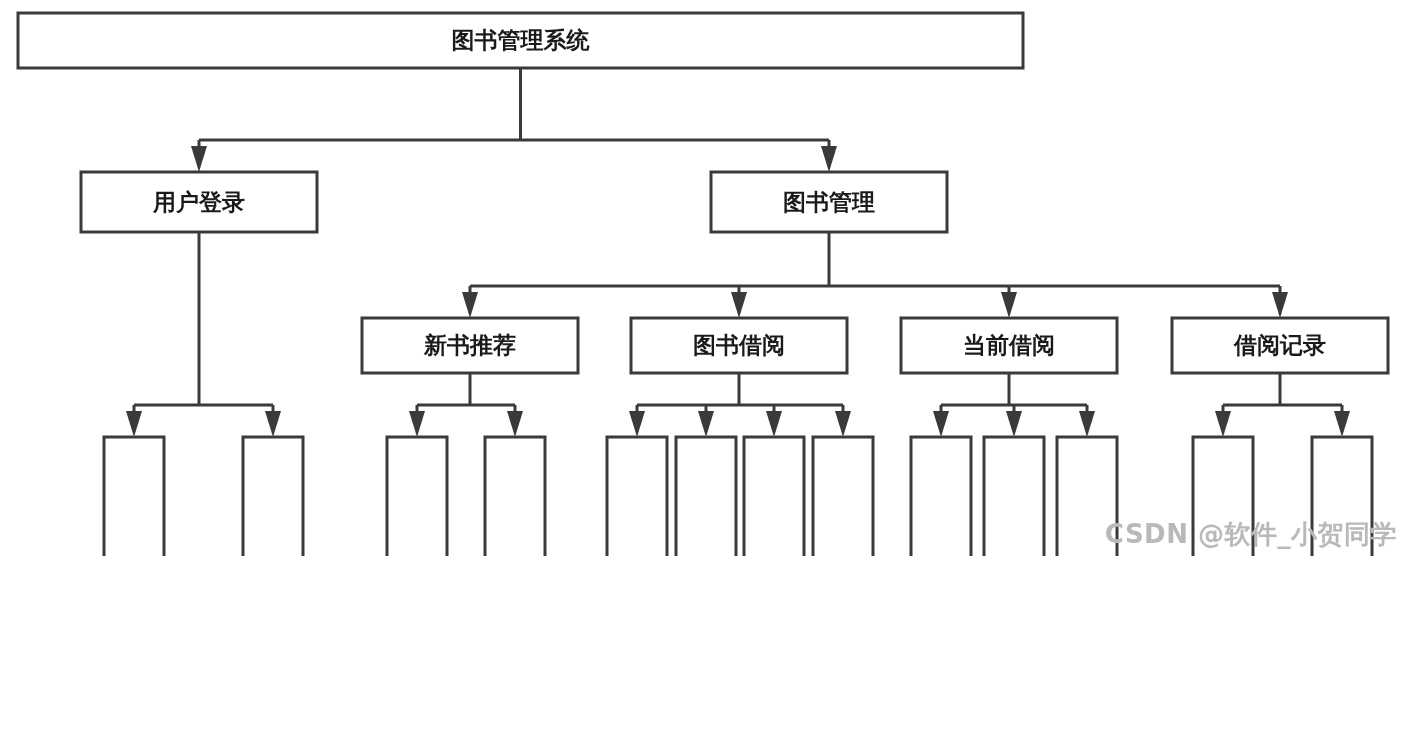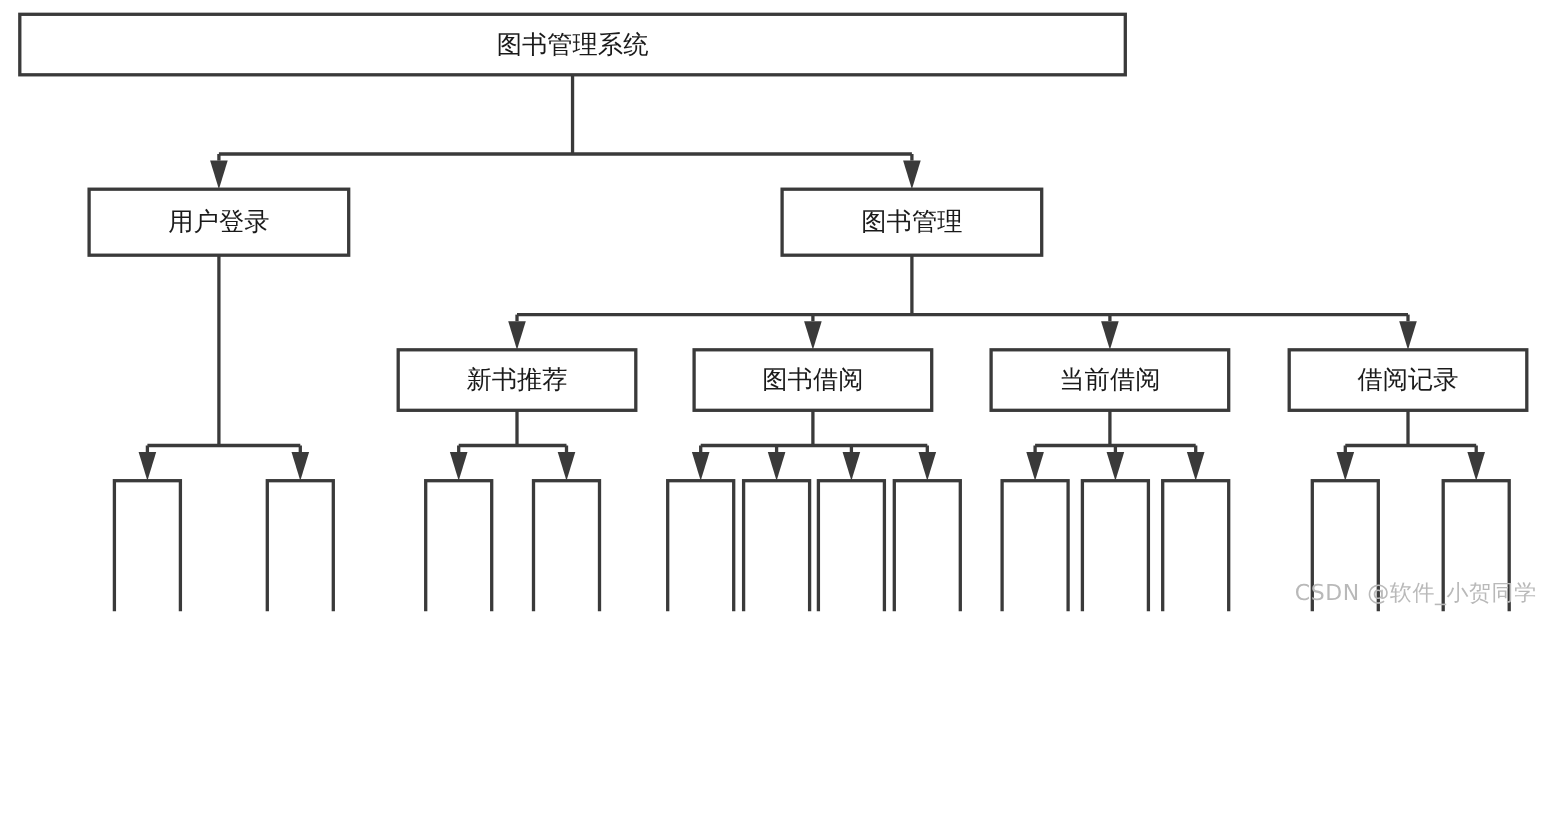--- a/index.html
+++ b/index.html
@@ -10,20 +10,21 @@
   }
   body {
     font-family: "DejaVu Sans", "Liberation Sans", sans-serif;
   }
   #diagram-root {
     position: relative;
     width: 1405px;
     height: 556px;
     background: #ffffff;
     overflow: hidden;
+    font-weight: bold;
   }
   svg#tree-svg {
     position: absolute;
     left: 0;
     top: 0;
     width: 1405px;
     height: 747px;
   }
   .node-box {
     fill: #ffffff;
@@ -60,21 +61,21 @@
     letter-spacing: 3px;
     color: #1a1a1a;
     white-space: nowrap;
     pointer-events: none;
   }
   .watermark {
     position: absolute;
     right: 8px;
     bottom: 4px;
     font-family: "DejaVu Sans", "Liberation Sans", sans-serif;
-    font-size: 20px;
+    font-size: 26px;
     color: #b9b9b9;
     letter-spacing: 0.5px;
     user-select: none;
   }
 </style>
 </head>
 <body>
 
 <div id="diagram-root">
 

